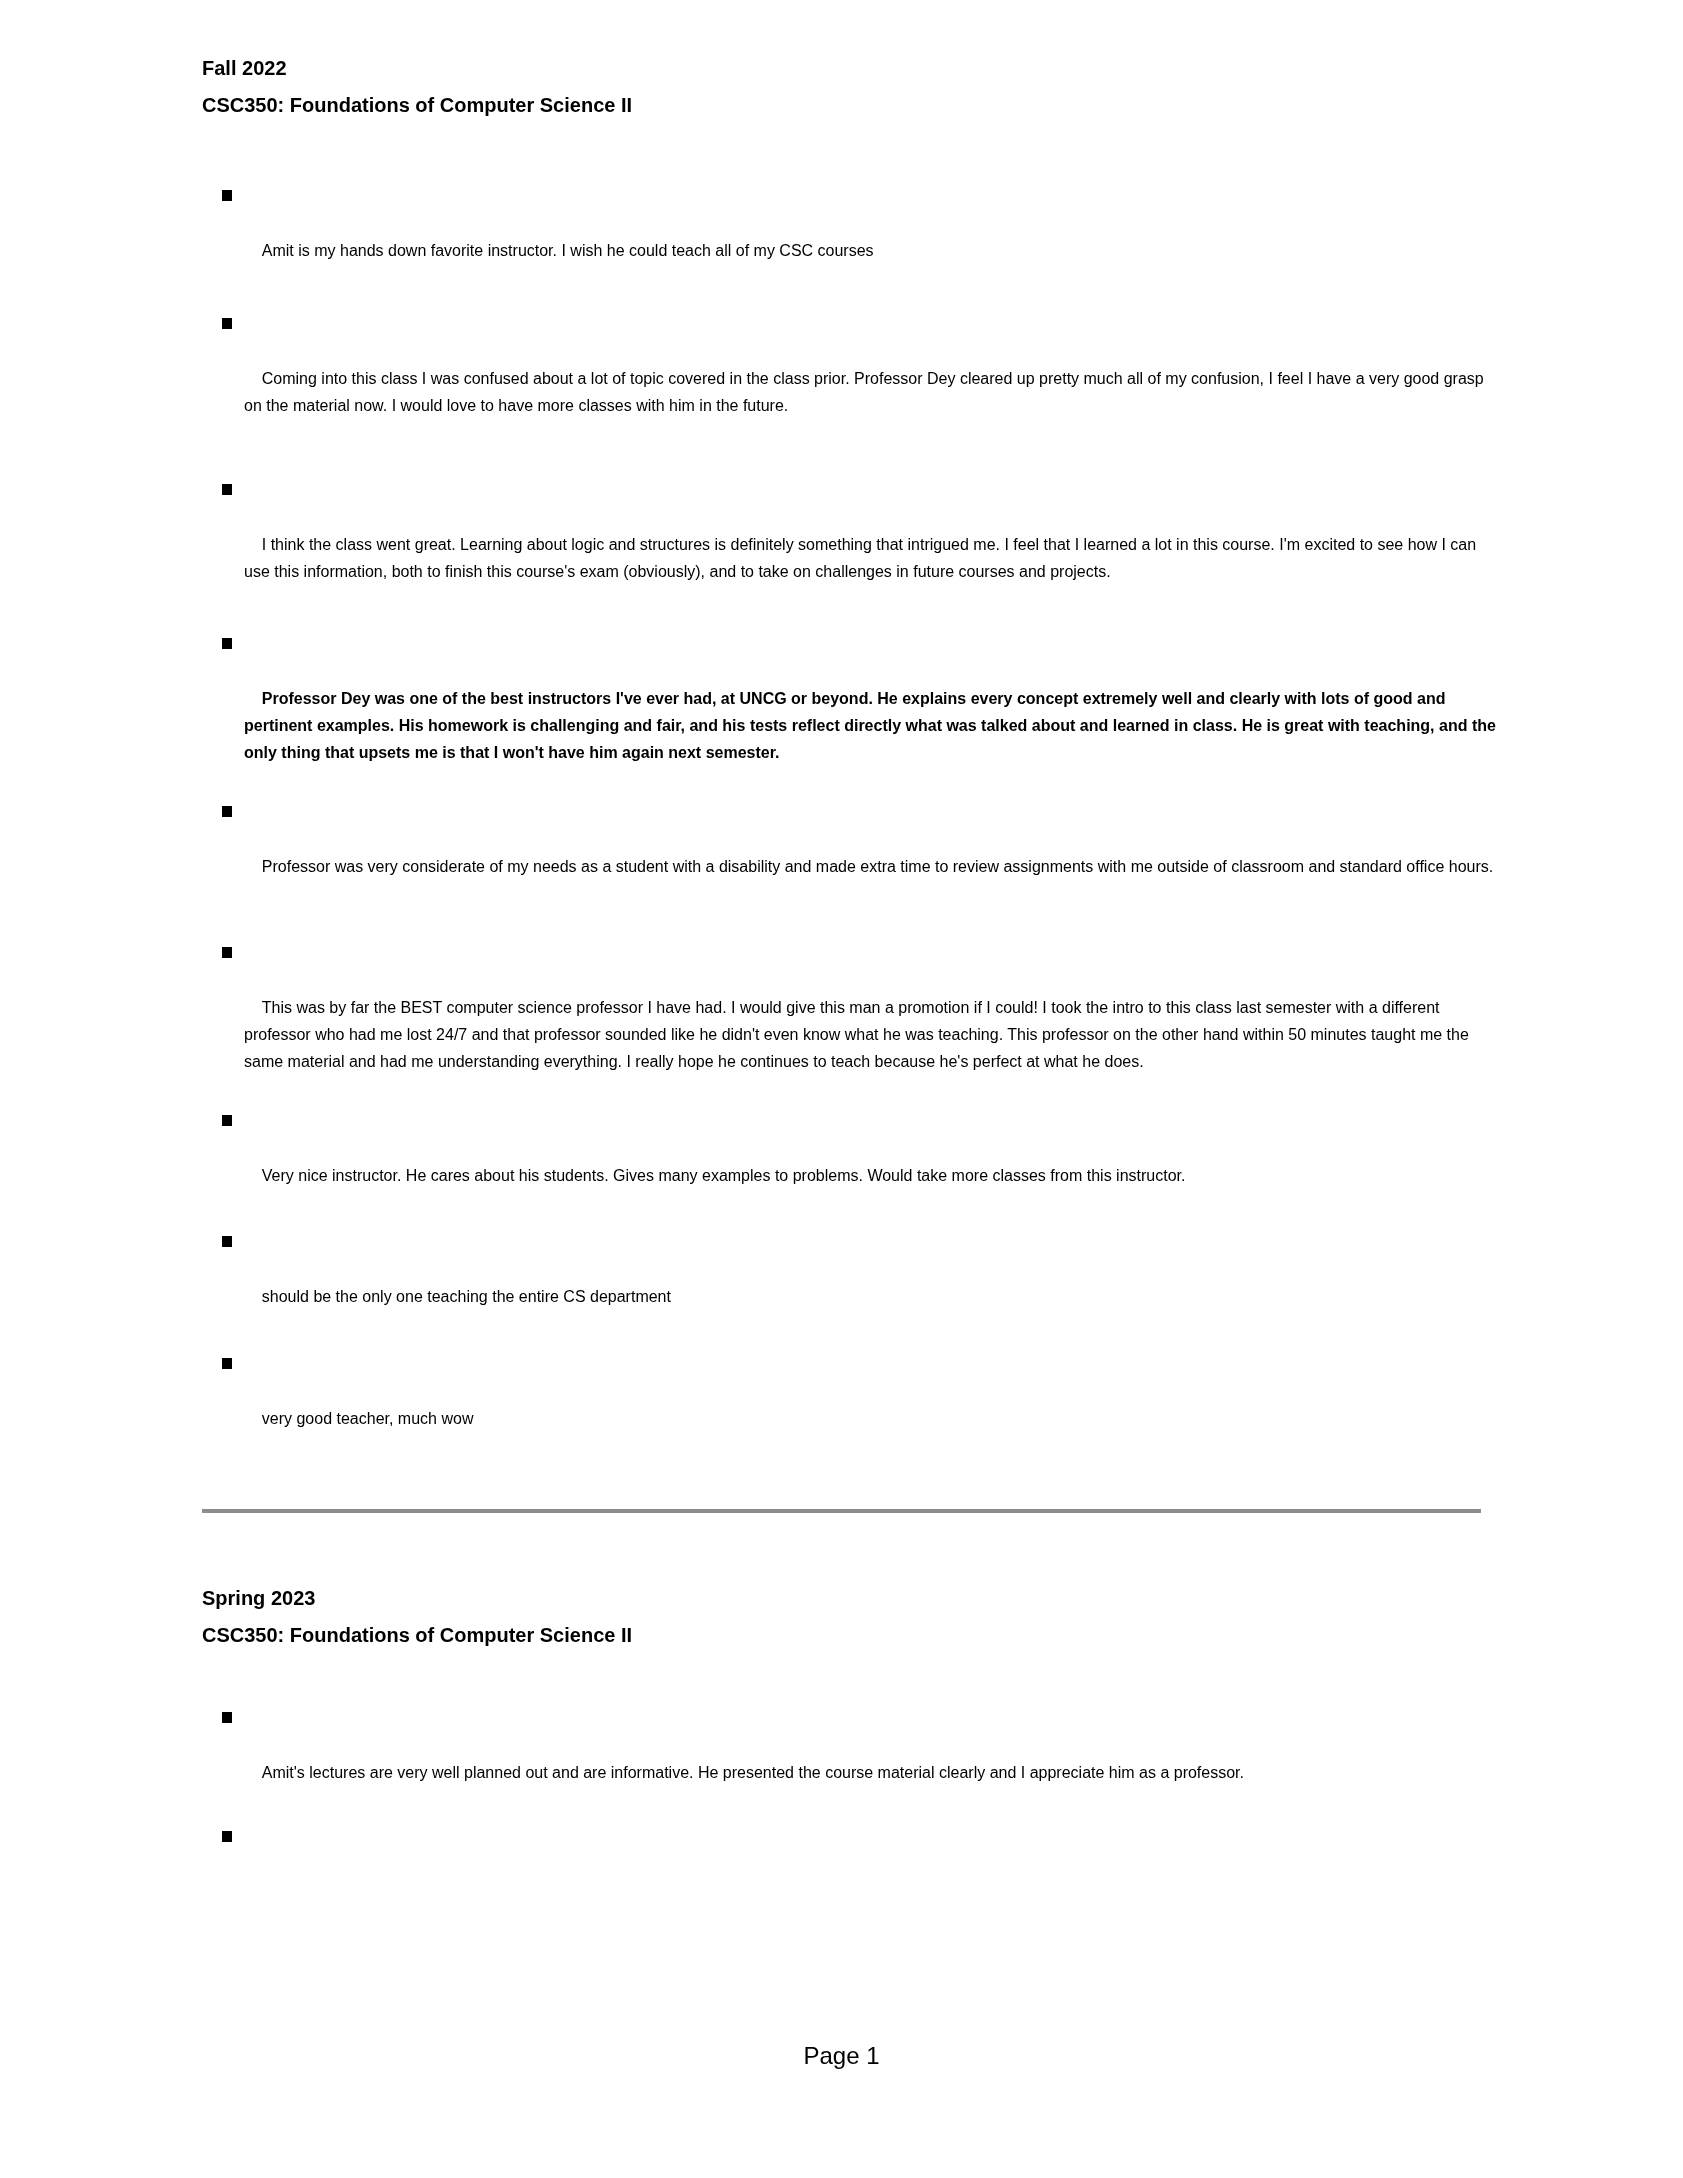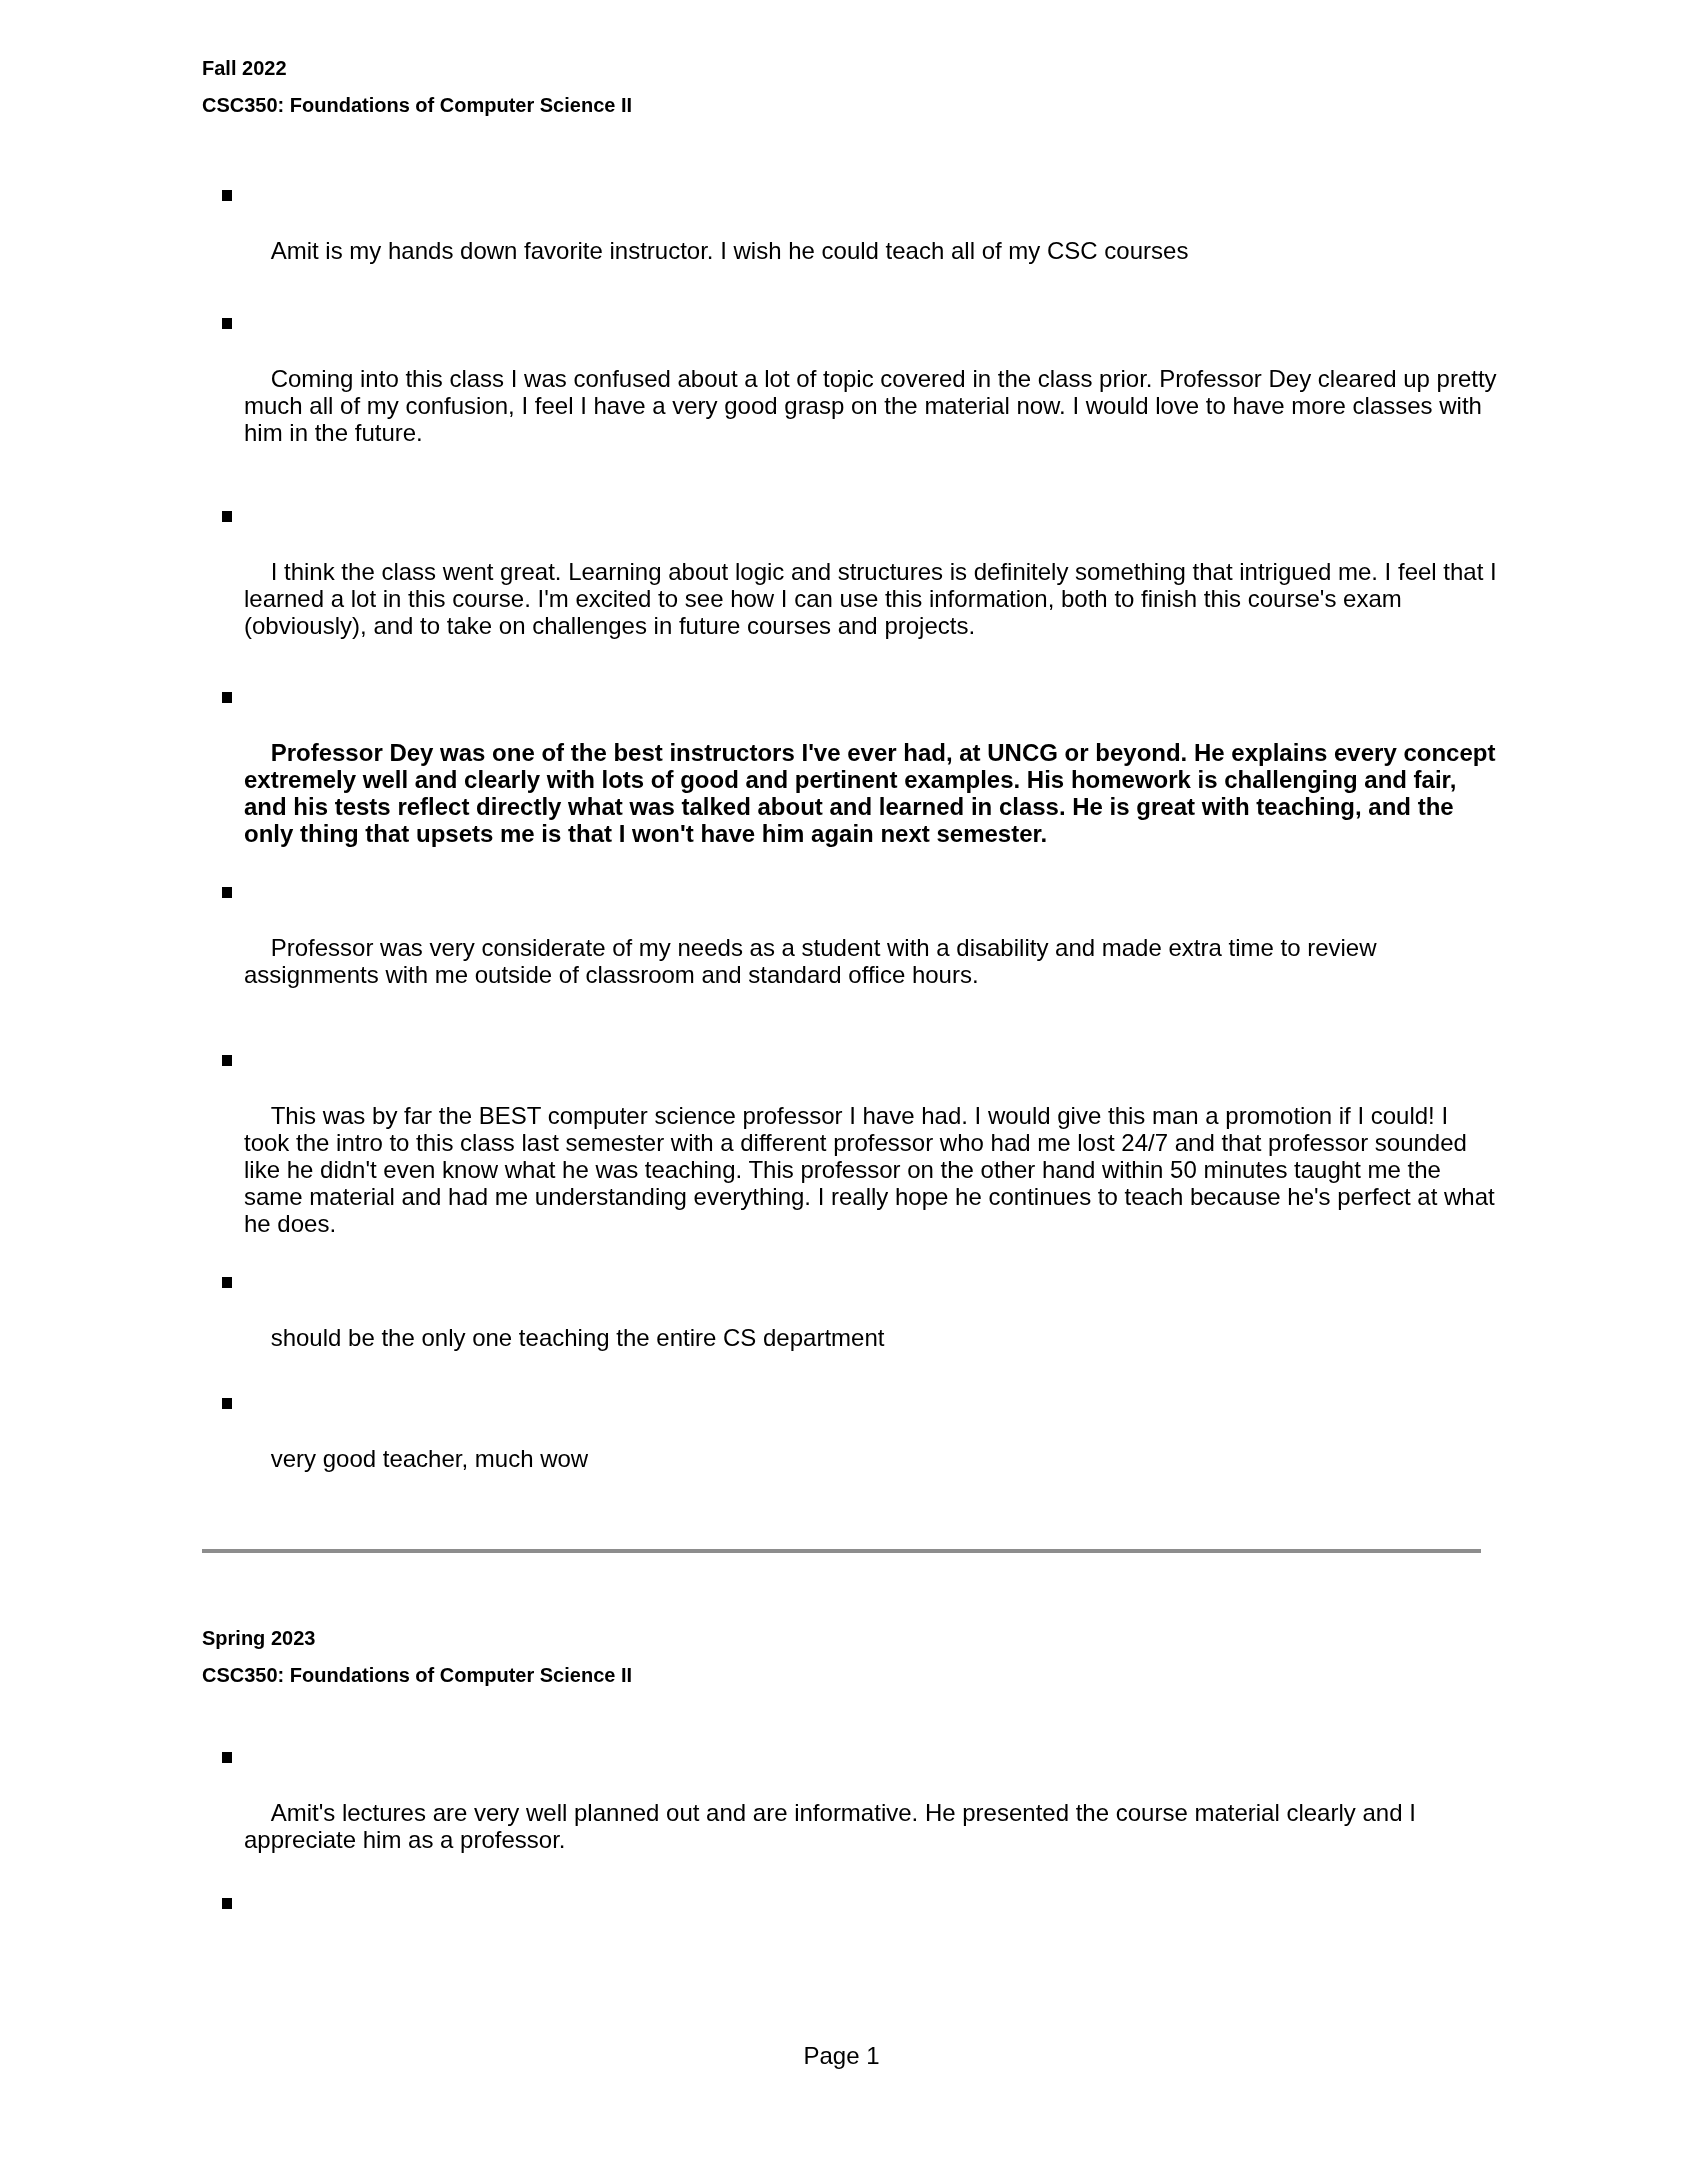--- a/index.html
+++ b/index.html
@@ -37,21 +37,21 @@
     margin: 0;
   }
   .comments {
     list-style: none;
     margin: 0;
     padding: 0 0 0 20px;
   }
   .comment {
     position: relative;
     padding-left: 22px;
-    font-size: 24px;
+    font-size: 16px;
     line-height: 27px;
     white-space: pre-wrap;
     margin-bottom: 22px;
   }
   .bullet {
     position: absolute;
     left: 0;
     top: 7px;
     width: 10px;
     height: 11px;
@@ -131,20 +131,24 @@
   <li class="comment">
     <span class="bullet" style="background: rgb(0, 0, 0);"></span>
     <span class="comment-text">Professor was very considerate of my needs as a student with a disability and made extra time to review assignments with me outside of classroom and standard office hours.</span>
   </li>
 
   <li class="comment">
     <span class="bullet" style="background: rgb(0, 0, 0);"></span>
     <span class="comment-text">This was by far the BEST computer science professor I have had. I would give this man a promotion if I could! I took the intro to this class last semester with a different professor who had me lost 24/7 and that professor sounded like he didn't even know what he was teaching. This professor on the other hand within 50 minutes taught me the same material and had me understanding everything. I really hope he continues to teach because he's perfect at what he does.</span>
   </li>
 
+  <li class="comment">
+    <span class="bullet" style="background: rgb(0, 0, 0);"></span>
+    <span class="comment-text">Very nice instructor. He cares about his students. Gives many examples to problems. Would take more classes from this instructor.</span>
+  </li>
 
   <li class="comment">
     <span class="bullet" style="background: rgb(0, 0, 0);"></span>
     <span class="comment-text">should be the only one teaching the entire CS department</span>
   </li>
 
   <li class="comment">
     <span class="bullet" style="background: rgb(0, 0, 0);"></span>
     <span class="comment-text">very good teacher, much wow</span>
   </li>

